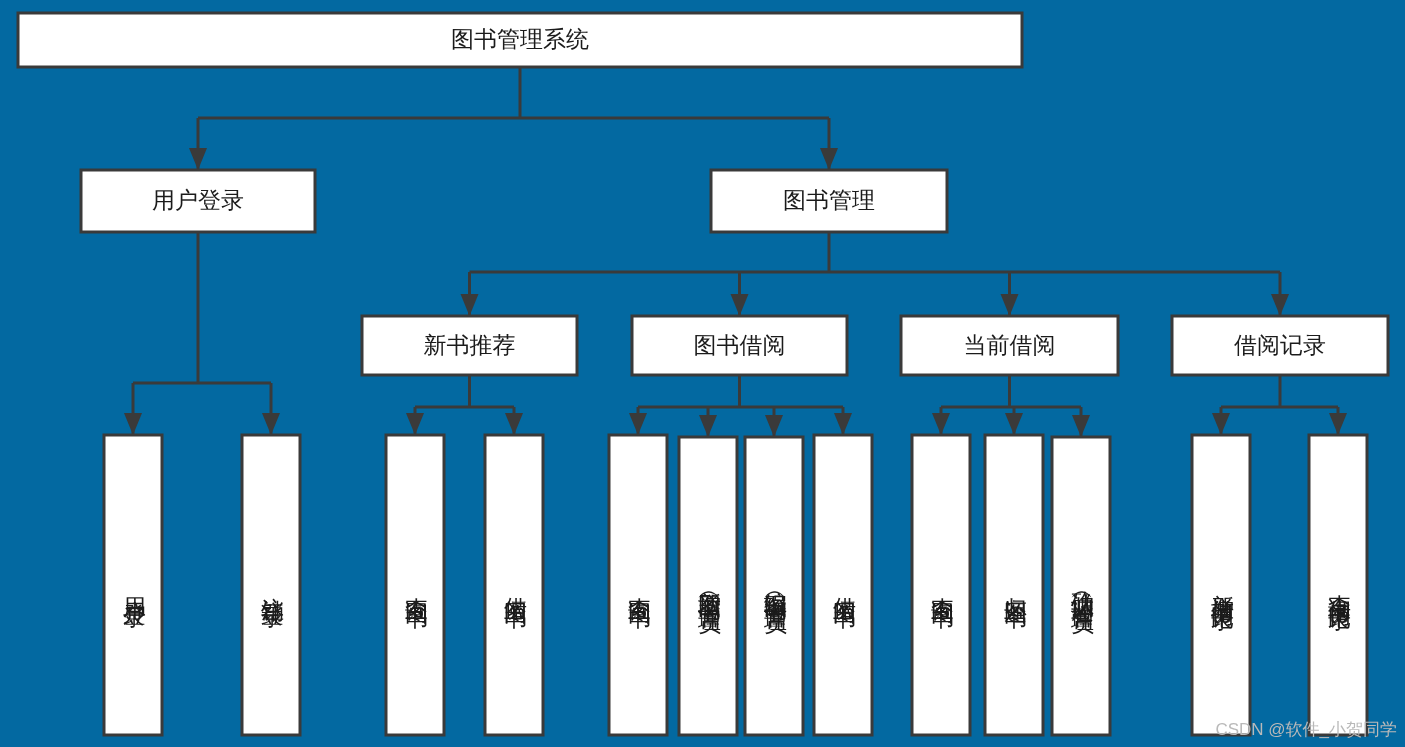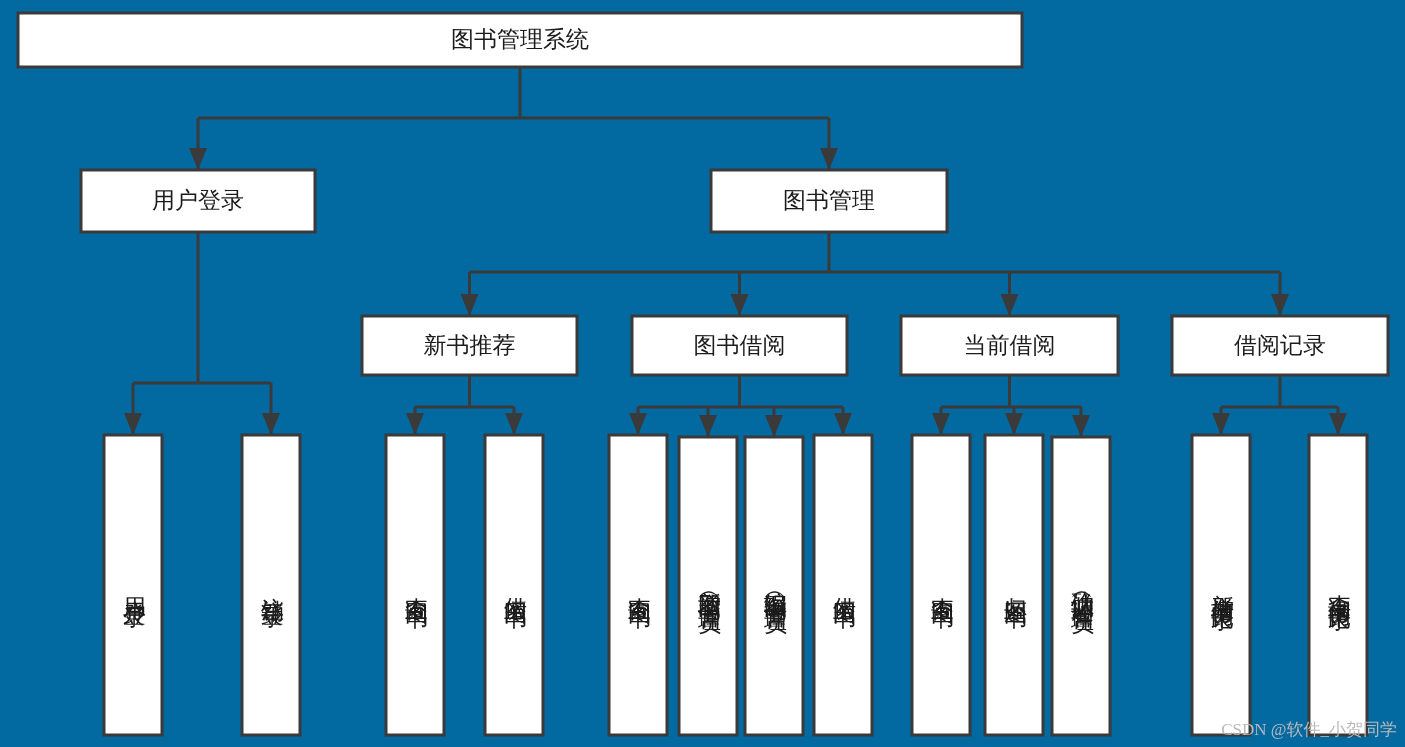--- a/index.html
+++ b/index.html
@@ -52,21 +52,21 @@
   .label-vertical {
     font-size: 23px;
     writing-mode: vertical-rl;
     text-orientation: upright;
     letter-spacing: 3px;
   }
   .watermark-text {
     position: absolute;
     right: 8px;
     bottom: 6px;
-    font-family: Liberation Serif, serif;
+    font-family: Liberation Sans, sans-serif;
     font-size: 17px;
     color: #b9b9b9;
     white-space: nowrap;
     pointer-events: none;
   }
 </style>
 </head>
 <body>
 
 <div id="diagram-root">

